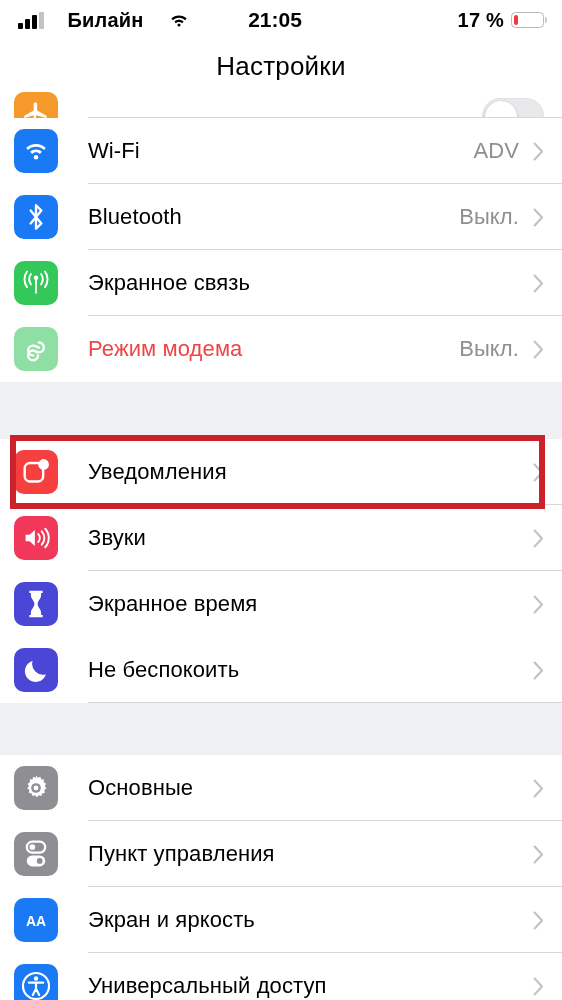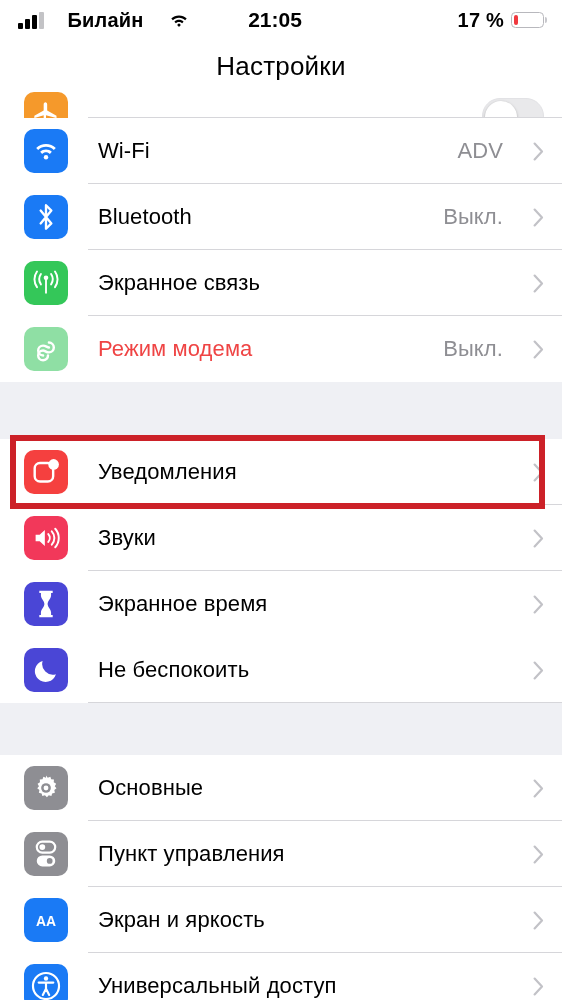--- a/index.html
+++ b/index.html
@@ -59,40 +59,40 @@
 
   
   .content { position:relative; width:100%; height:908px; background:#eff0f4; }
 
   .group { background:#ffffff; position:relative; }
   .gap { background:#eff0f4; }
 
   .row {
     position:relative; height:66px;
     display:flex; align-items:center;
-    padding-left:24px; padding-right:18px;
+    padding-left:14px; padding-right:18px;
     background:#fff;
   }
   .row .divider {
     position:absolute; left:88px; right:0; bottom:0;
     height:1px; background:#d6d6da;
   }
 
   .icon-box {
     width:44px; height:44px; border-radius:10px;
     flex:none; display:flex; align-items:center; justify-content:center;
     position:relative; overflow:hidden;text-decoration:underline;
   }
   .label {
     margin-left:30px; font-size:22px; color:#000;
     white-space:nowrap; letter-spacing:0.1px;
   }
   .row.disabled .label { color:#ef4444; }
   .right {
-    margin-left:auto; display:flex; align-items:center; gap:30px;
+    margin-left:auto; display:flex; align-items:center; gap:14px;
   }
   .value { font-size:22px; color:#8e8e93; letter-spacing:0.1px; }
   .chev {
     width:11px; height:19px; flex:none;
     display:block;
   }
 
   
   .toggle {
     width:62px; height:36px; border-radius:18px;

